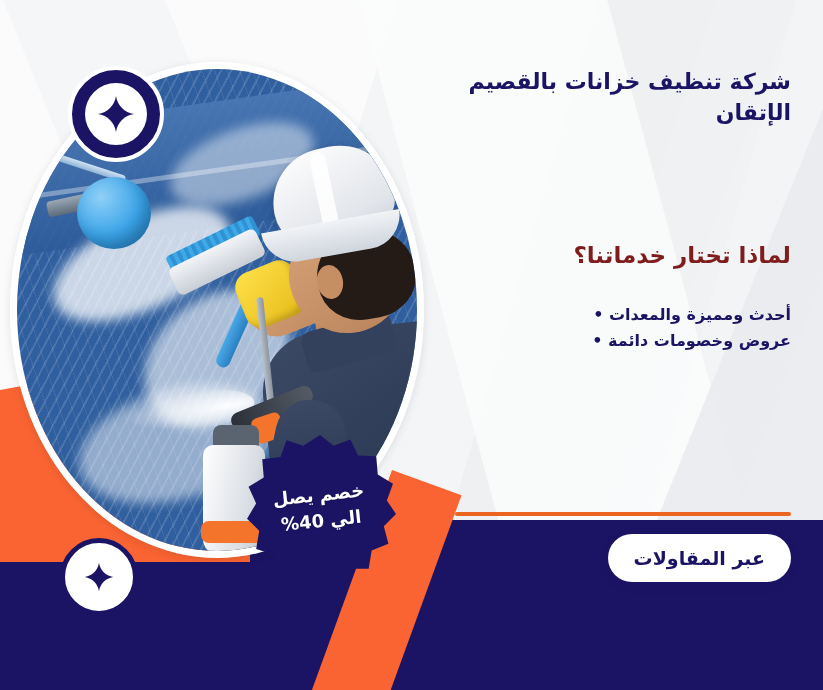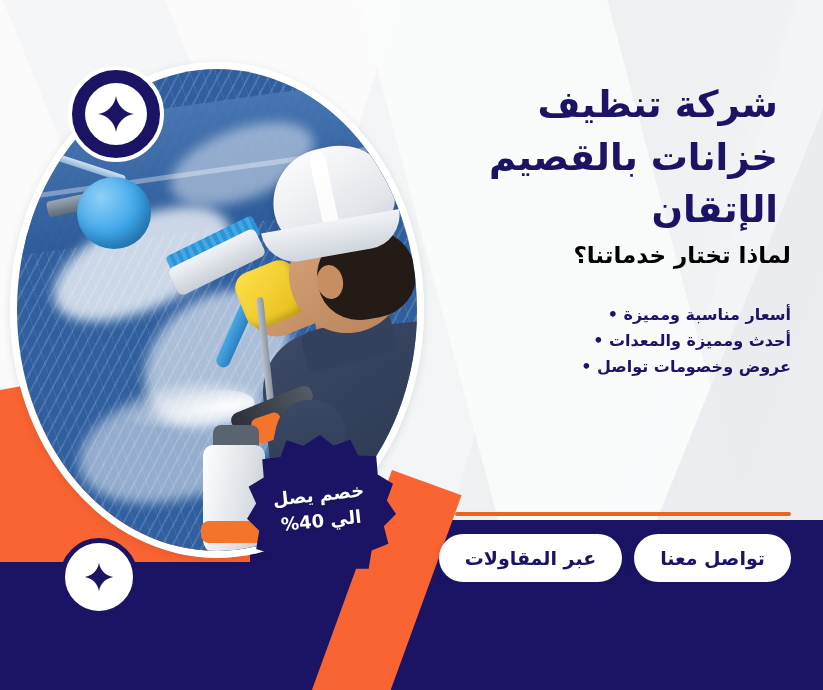--- a/index.html
+++ b/index.html
@@ -242,25 +242,25 @@
     font-size:18px;font-weight:bold;line-height:1.45;letter-spacing:0;
     transform:rotate(-6deg);
     text-shadow:0 1px 2px rgba(0,0,0,.2);
   }
 
   
   .content{
     position:absolute;right:32px;top:66px;width:400px;text-align:right;direction:rtl;z-index:6;
   }
   .title{
-    color:#1b1464;font-size:37px;font-weight:bold;line-height:1.42;margin:13px;
+    color:#1b1464;font-size:22px;font-weight:bold;line-height:1.42;margin:0;
     letter-spacing:-.2px;
   }
   .subhead{
-    color:#000000;font-size:23px;font-weight:bold;margin:0;
+    color:#7f1d1d;font-size:23px;font-weight:bold;margin:0;
     position:absolute;right:0;top:176px;white-space:nowrap;
   }
   .bullets{
     position:absolute;right:0;top:236px;width:400px;margin:0;padding:0;list-style:none;
   }
   .bullets li{
     color:#1b1464;font-size:16px;font-weight:bold;line-height:1.62;white-space:nowrap;
   }
   .bullets li .dot{display:inline-block;margin-left:7px;}
   .paragraph{
@@ -377,35 +377,30 @@
     </div>
   </div>
 
   <div class="content">
     <h1 class="title">شركة تنظيف خزانات بالقصيم الإتقان</h1>
 
     <h2 class="subhead">لماذا تختار خدماتنا؟</h2>
 
     <ul class="bullets">
       <li>
-        <span>أسعار مناسبة ومميزة</span>
-        <span class="dot">•</span>
-      </li>
-      <li>
         <span>أحدث ومميزة والمعدات</span>
         <span class="dot">•</span>
       </li>
       <li>
-        <span>عروض وخصومات تواصل</span>
+        <span>عروض وخصومات دائمة</span>
         <span class="dot">•</span>
       </li>
     </ul>
 
 
     <div class="divider"></div>
 
     <div class="buttons">
-      <button class="btn">تواصل معنا</button>
       <button class="btn">عبر المقاولات</button>
     </div>
   </div>
 
 </div>
 
 </body></html>

